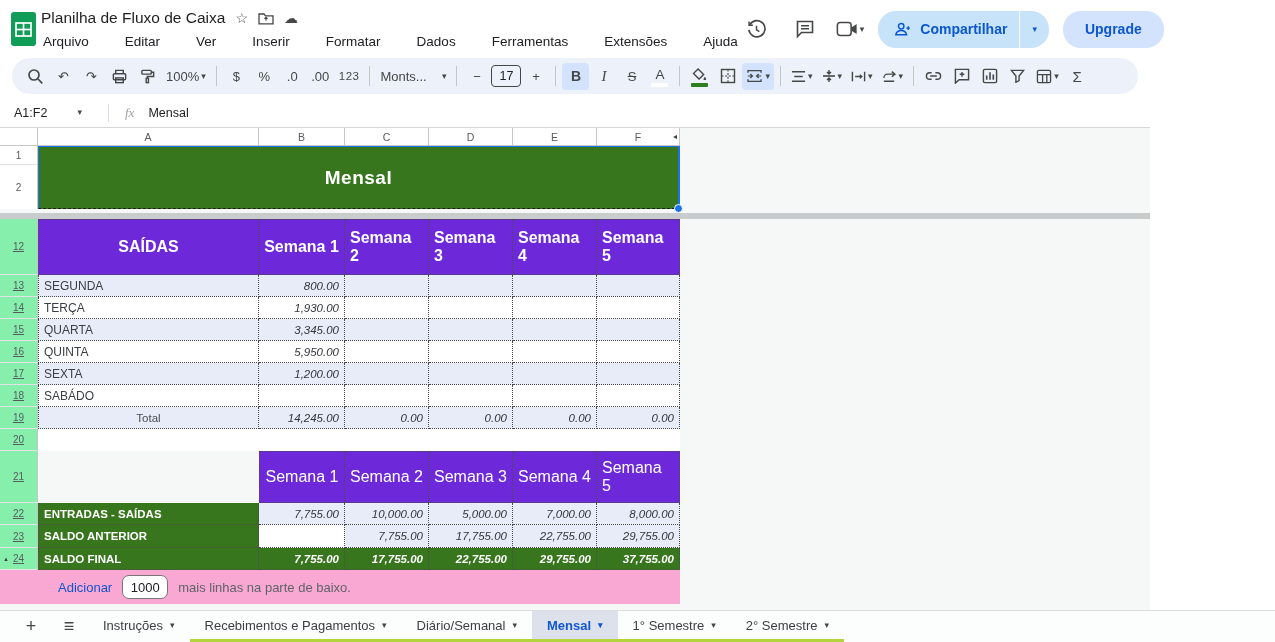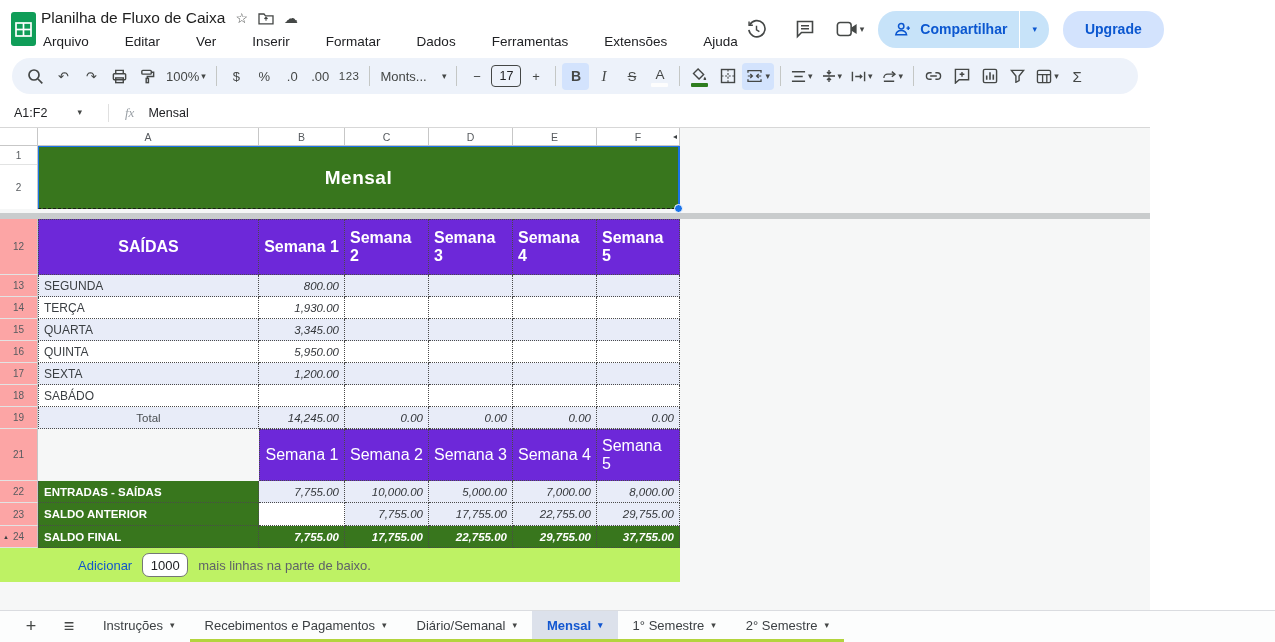--- a/index.html
+++ b/index.html
@@ -61,39 +61,39 @@
   .rn1 { height:19px; border-bottom:1px solid #e2e3e3; }
   .rn2 { height:44px; }
   .banner { width:642px; background:#38761d; position:relative; display:flex; align-items:center; justify-content:center;
             border:1px solid #1a73e8; border-right-width:2px; border-bottom:1px dashed #1b1b1b; }
   .banner span.btxt { color:#fff; font-weight:bold; font-size:19px; letter-spacing:.5px; }
   .fillhandle { position:absolute; right:-5px; bottom:-5px; width:9px; height:9px; border-radius:50%; background:#1a73e8; border:1px solid #fff; }
 
   .sepband { height:6px; background:#c9cccd; margin-top:4px; width:1275px; }
 
   .srow { display:flex; width:680px; }
-  .rn { width:38px; background:#fca5a5; border-right:1px solid #c7c7c7; border-bottom:1px solid #e2e3e3; font-size:10px; color:#575b5f; display:flex; align-items:center; justify-content:center; position:relative; }
+  .rn { width:38px; background:#86efac; border-right:1px solid #c7c7c7; border-bottom:1px solid #e2e3e3; font-size:10px; color:#575b5f; display:flex; align-items:center; justify-content:center; position:relative;text-decoration:underline; }
   .cell { border-right:1px dotted #4a4a4a; border-bottom:1px dotted #4a4a4a; display:flex; align-items:center; font-size:11.5px; color:#33363a; background:#fff; padding:0 5px; }
   .cell.first { border-left:1px dotted #4a4a4a; }
   .srow.toprow .cell { border-top:1px dotted #4a4a4a; }
   .h56{height:56px}.h52{height:52px}.h22{height:22px}.h23{height:23px}
   .gh { background:#6d28d9; color:#fff; font-weight:bold; justify-content:center; font-size:16px; }
   .lav { background:#e8ecf8; }
   .num { justify-content:flex-end;font-style:italic; }
   .lbl { font-weight:500; font-size:12px; color:#3a3e42; }
   .ctr { justify-content:center; color:#4a4e52; }
   .glabel { background:#38761d; color:#fff; font-weight:bold; font-size:11.5px; }
   .gnum { background:#38761d; color:#fff; font-weight:bold; }
   .blank-nb { border:none; background:transparent; }
   .collapse-tri { position:absolute; left:3px; font-size:6px; color:#3c4043; }
 
   .emptyrow .rn { border-bottom:1px solid #e2e3e3; }
   .emptyrow .spacer { background:#fff; width:642px; }
 
-  .footeradd { display:flex; align-items:center; gap:10px; padding-left:78px; height:34px; background:#bef264; width:680px; }
+  .footeradd { display:flex; align-items:center; gap:10px; padding-left:58px; height:34px; background:#f9a8d4; width:680px; }
   .addlink { color:#1155cc; font-size:13px; font-weight:500; }
   .rowsinput { width:46px; height:24px; border:1px solid #747775; border-radius:7px; text-align:center; font-size:13px; color:#202124; background:#fff; font-family:"Liberation Sans",sans-serif; }
   .addsuffix { color:#5f6368; font-size:13px; }
 
   
   .tabbar { height:32px; border-top:1px solid #dadce0; background:#fcfdfd; display:flex; align-items:stretch; padding-left:12px; position:absolute; bottom:0; width:1275px; }
   .tabbtn { width:38px; display:flex; align-items:center; justify-content:center; color:#444746; font-size:18px; }
   .sheettab { display:flex; align-items:center; gap:7px; padding:0 15px; font-size:13px; color:#3c4043; border-bottom:3px solid transparent; }
   .sheettab.colored { border-bottom-color:#b3d43d; }
   .sheettab.active { background:#dce1eb; color:#1256d0; font-weight:bold; }
@@ -416,20 +416,24 @@
     <div class="srow h22">
       <div class="rn">19</div>
       <div class="cell first ctr lav wA h22">Total</div>
       <div class="cell num lav wB h22">14,245.00</div>
       <div class="cell num lav wC h22">0.00</div>
       <div class="cell num lav wD h22">0.00</div>
       <div class="cell num lav wE h22">0.00</div>
       <div class="cell num lav wF h22">0.00</div>
     </div>
 
+    <div class="srow h22 emptyrow">
+      <div class="rn">20</div>
+      <div class="spacer"></div>
+    </div>
 
     <div class="srow h52 toprow">
       <div class="rn" style="height:52px;">21</div>
       <div class="cell wA h52 blank-nb" style="border:none;"></div>
       <div class="cell first gh wB h52" style="font-weight:normal;">Semana 1</div>
       <div class="cell gh wC h52" style="font-weight:normal;">Semana 2</div>
       <div class="cell gh wD h52" style="font-weight:normal;">Semana 3</div>
       <div class="cell gh wE h52" style="font-weight:normal;">Semana 4</div>
       <div class="cell gh wF h52" style="font-weight:normal;">Semana 5</div>
     </div>

